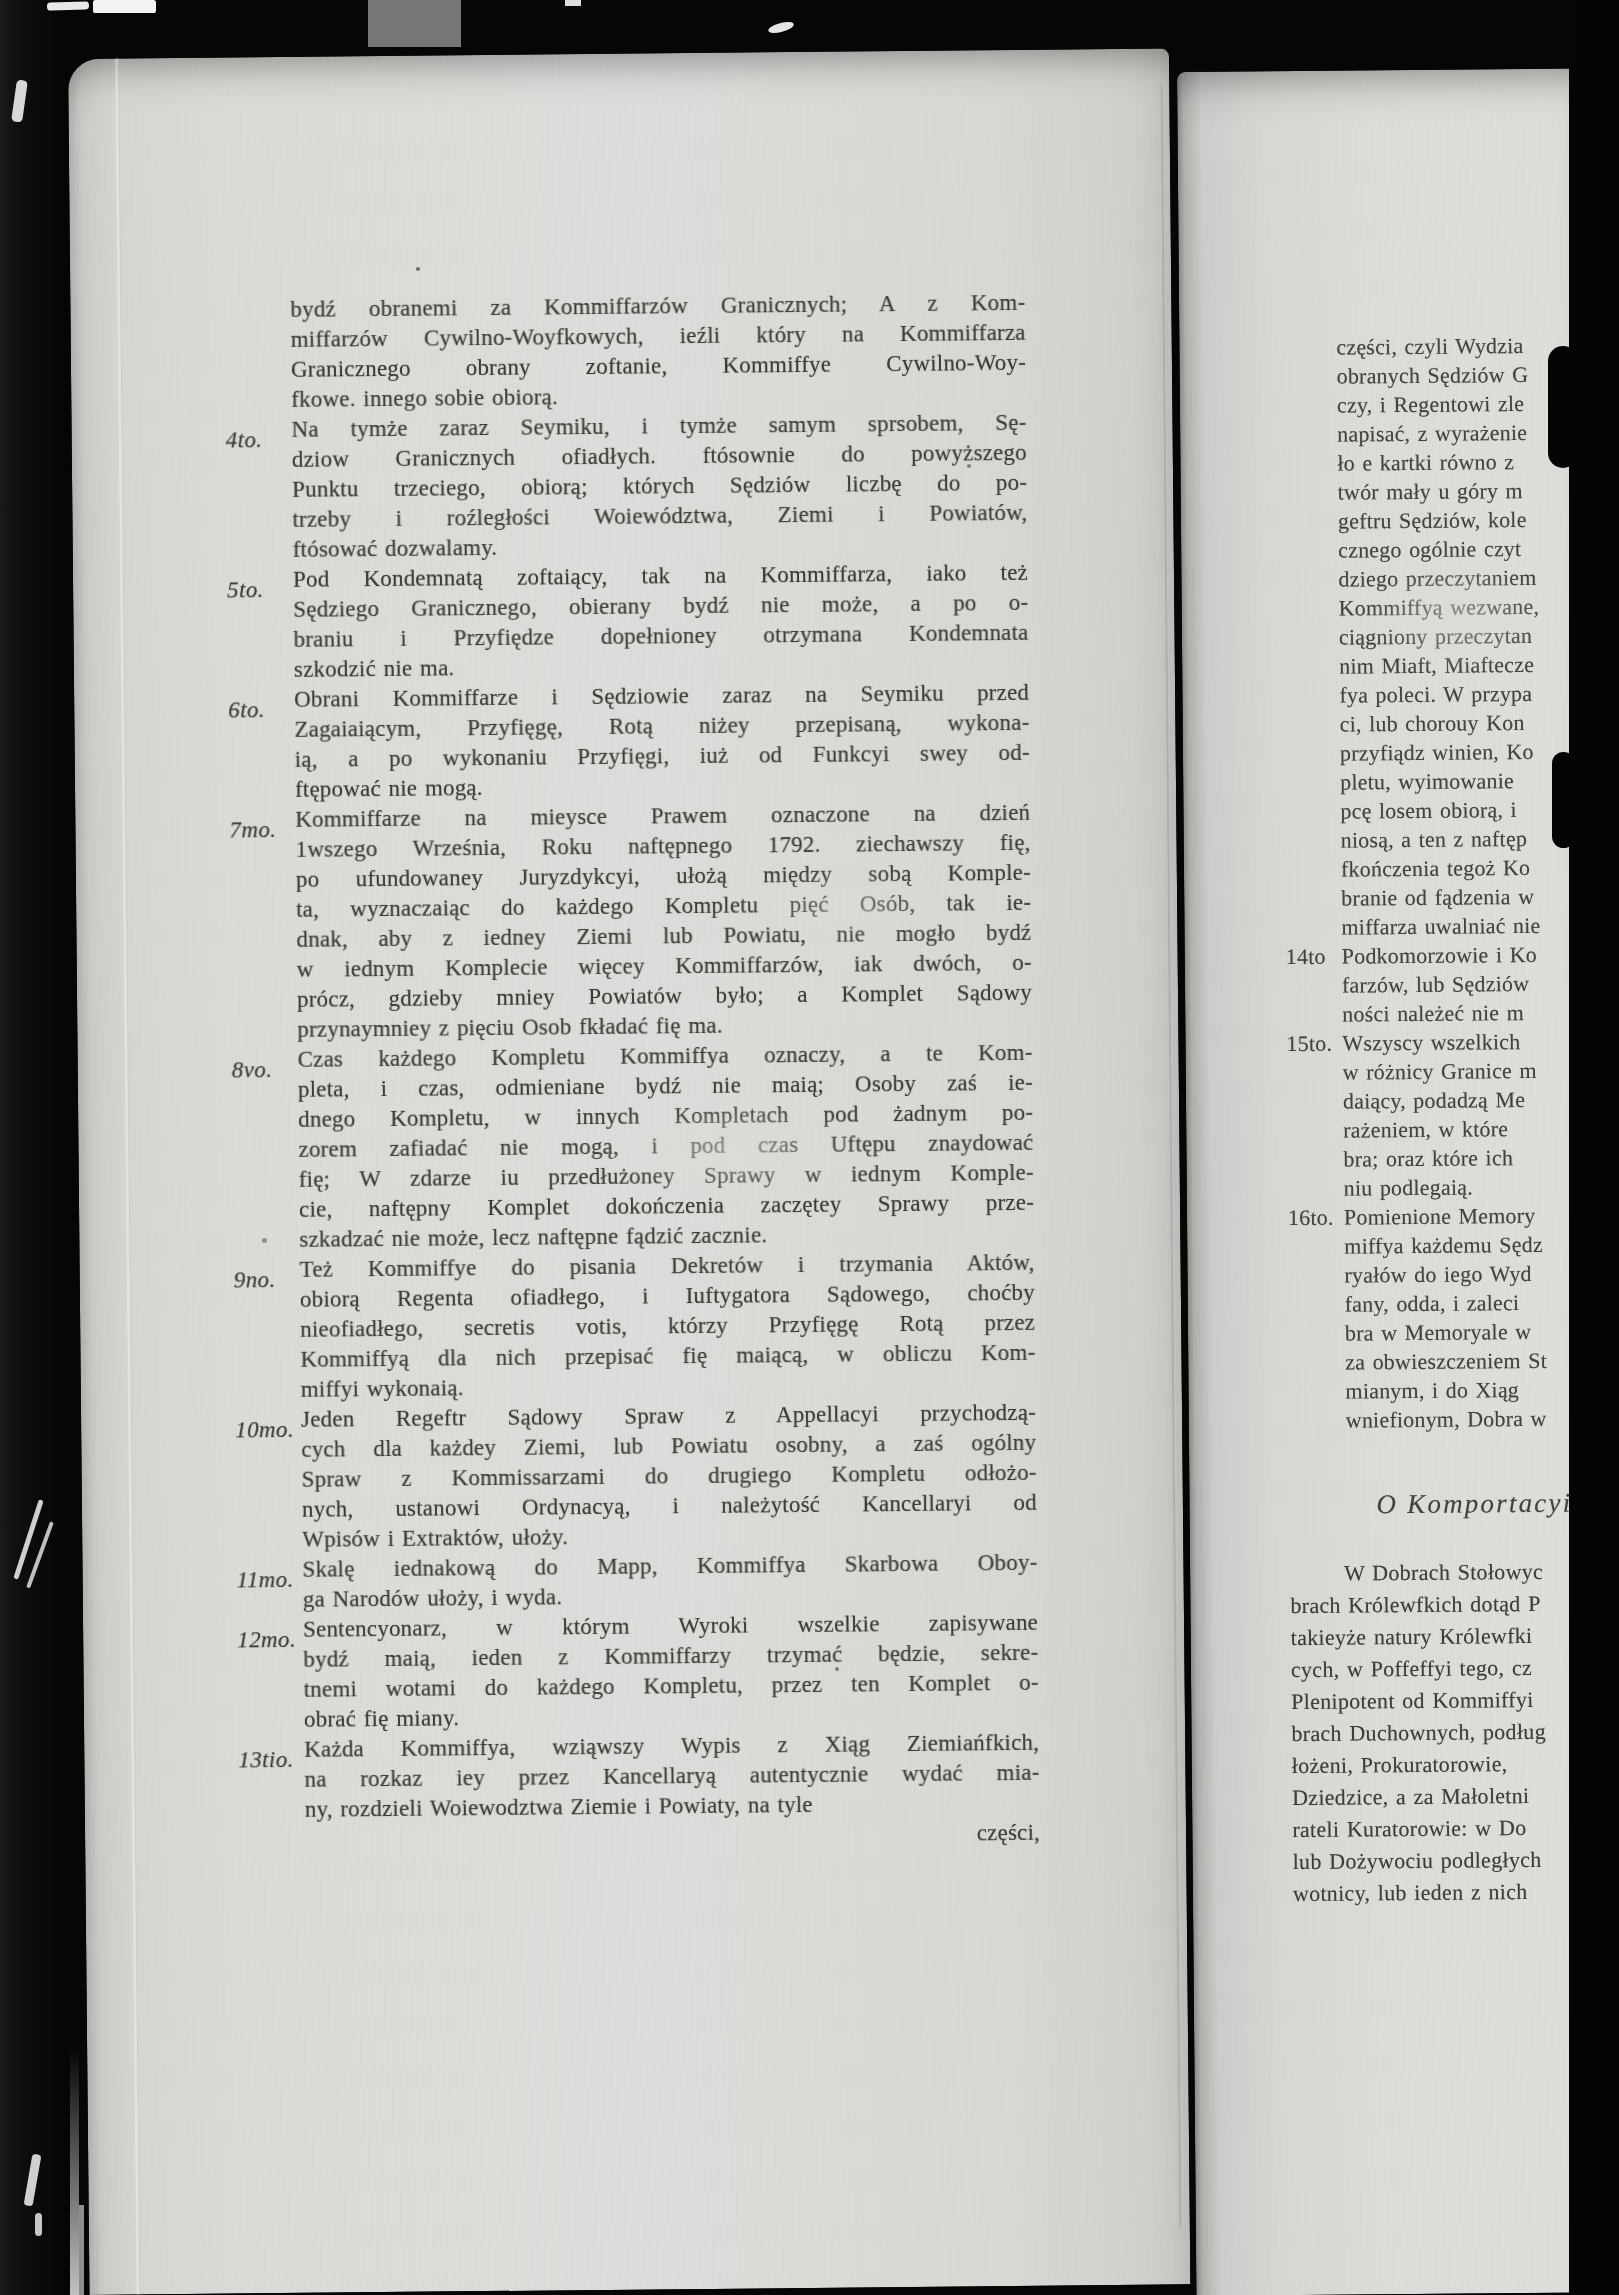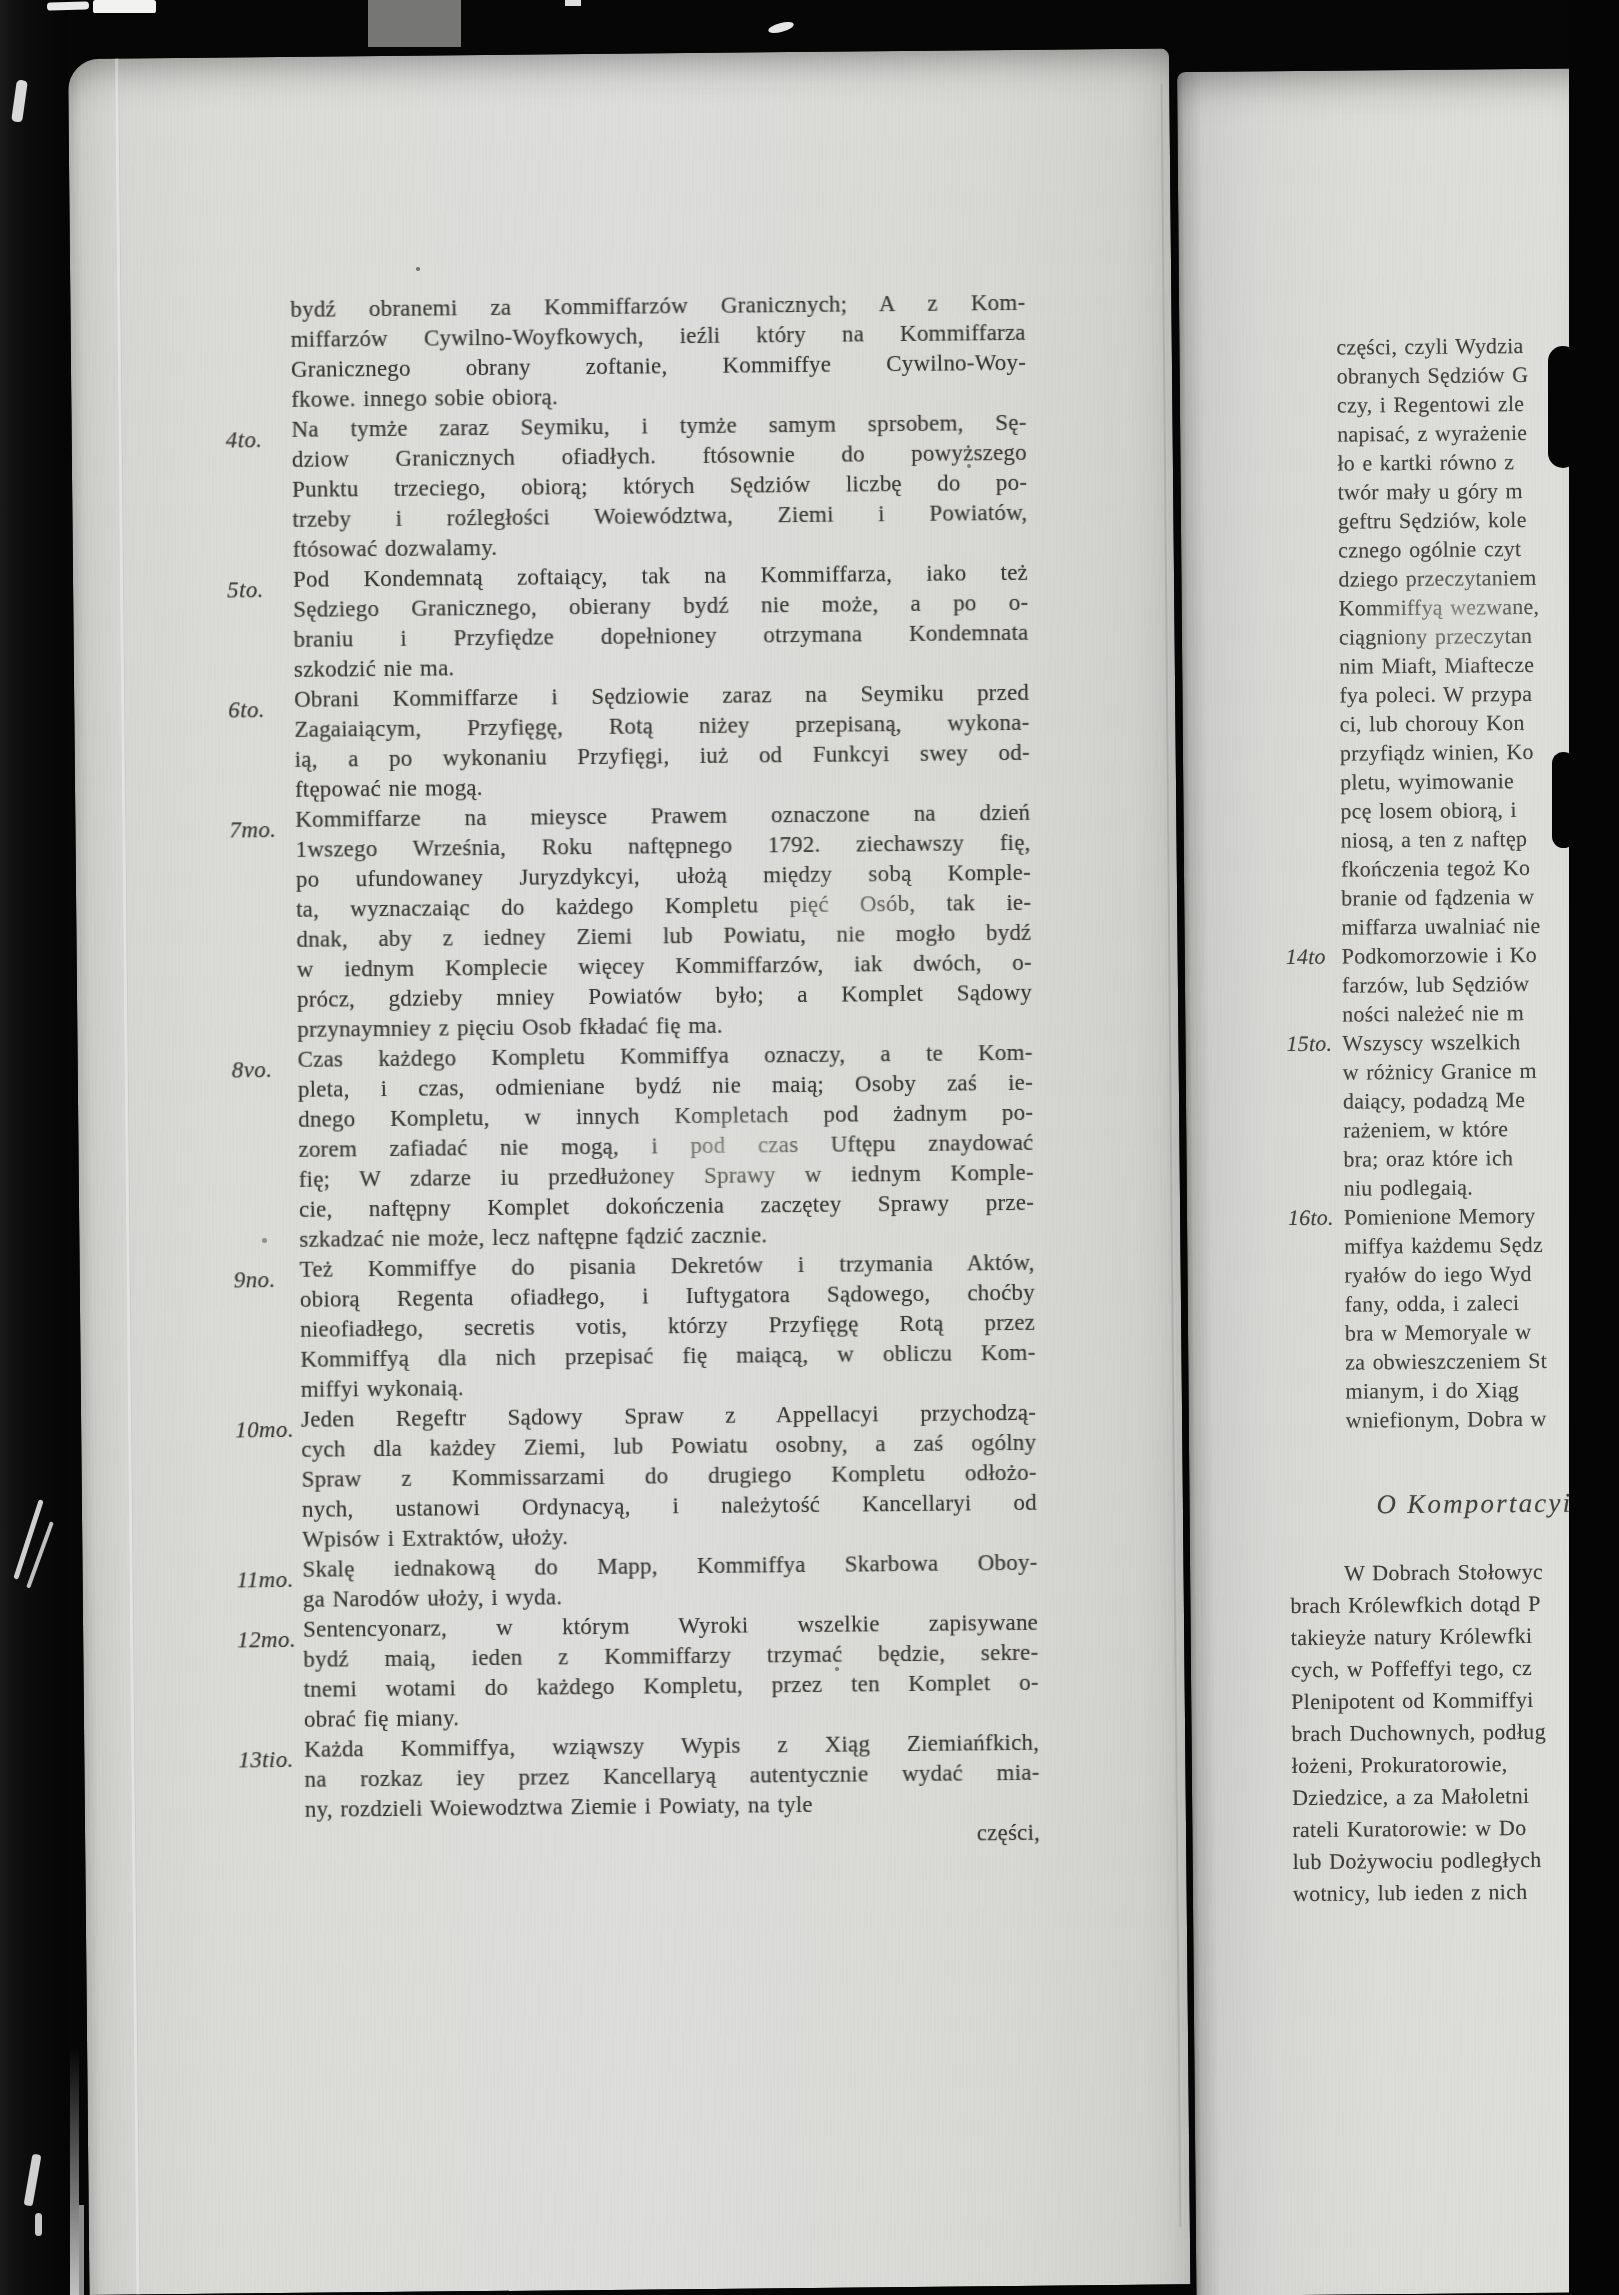--- a/index.html
+++ b/index.html
@@ -66,21 +66,21 @@
   .right-text-upper{
     position:absolute;left:101px;top:262px;
     color:#34322b;
     font-size:22px;line-height:29px;
     letter-spacing:0.2px;word-spacing:1.7px;
     white-space:nowrap;
     text-shadow:0 0 0.9px rgba(52,50,43,.4);
     opacity:.9;
   }
   .right-text-upper .indent{padding-left:56px;}
-  .num-r{display:inline-block;width:56px;font-style:italic;}
+  .num-r{display:inline-block;width:56px;}
   .section-heading{
     position:absolute;left:187px;top:1419px;
     font-style:italic;font-size:27px;letter-spacing:2.2px;
     color:#34322b;white-space:nowrap;
     text-shadow:0 0 0.9px rgba(52,50,43,.4);opacity:.9;
   }
   .right-text-lower{
     position:absolute;left:100px;top:1487px;
     color:#312f28;
     font-size:22px;line-height:32px;

